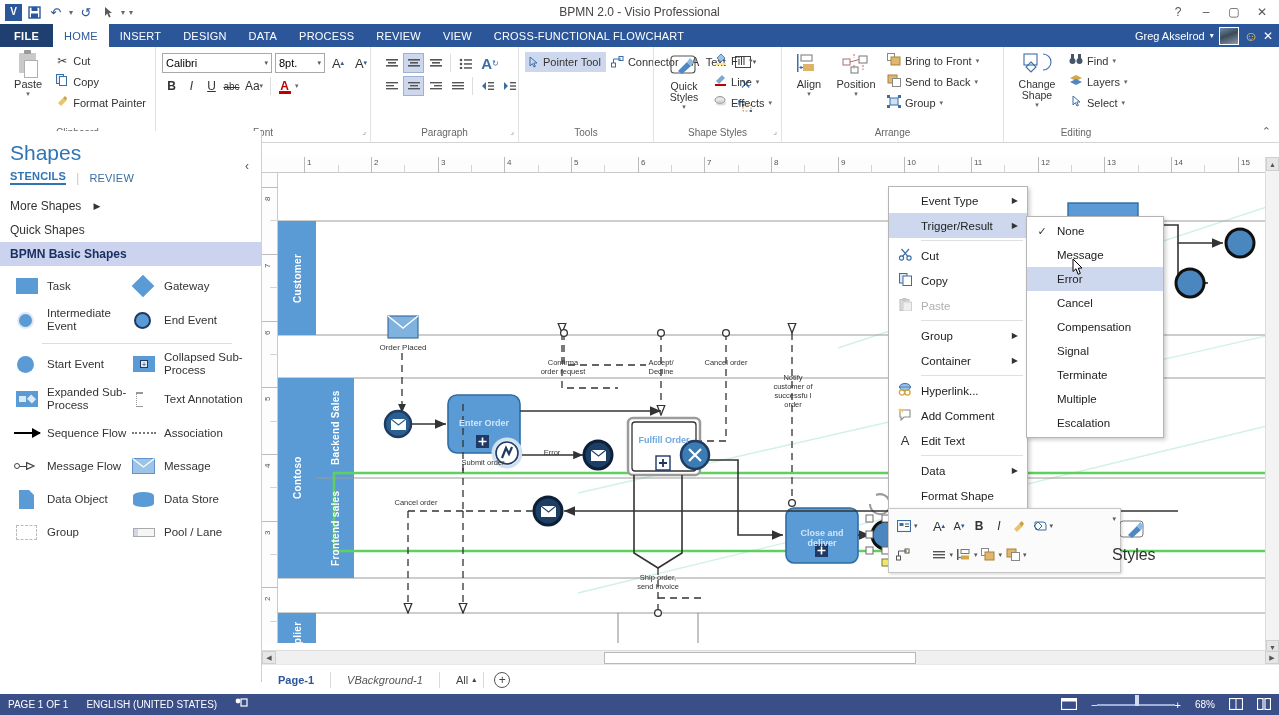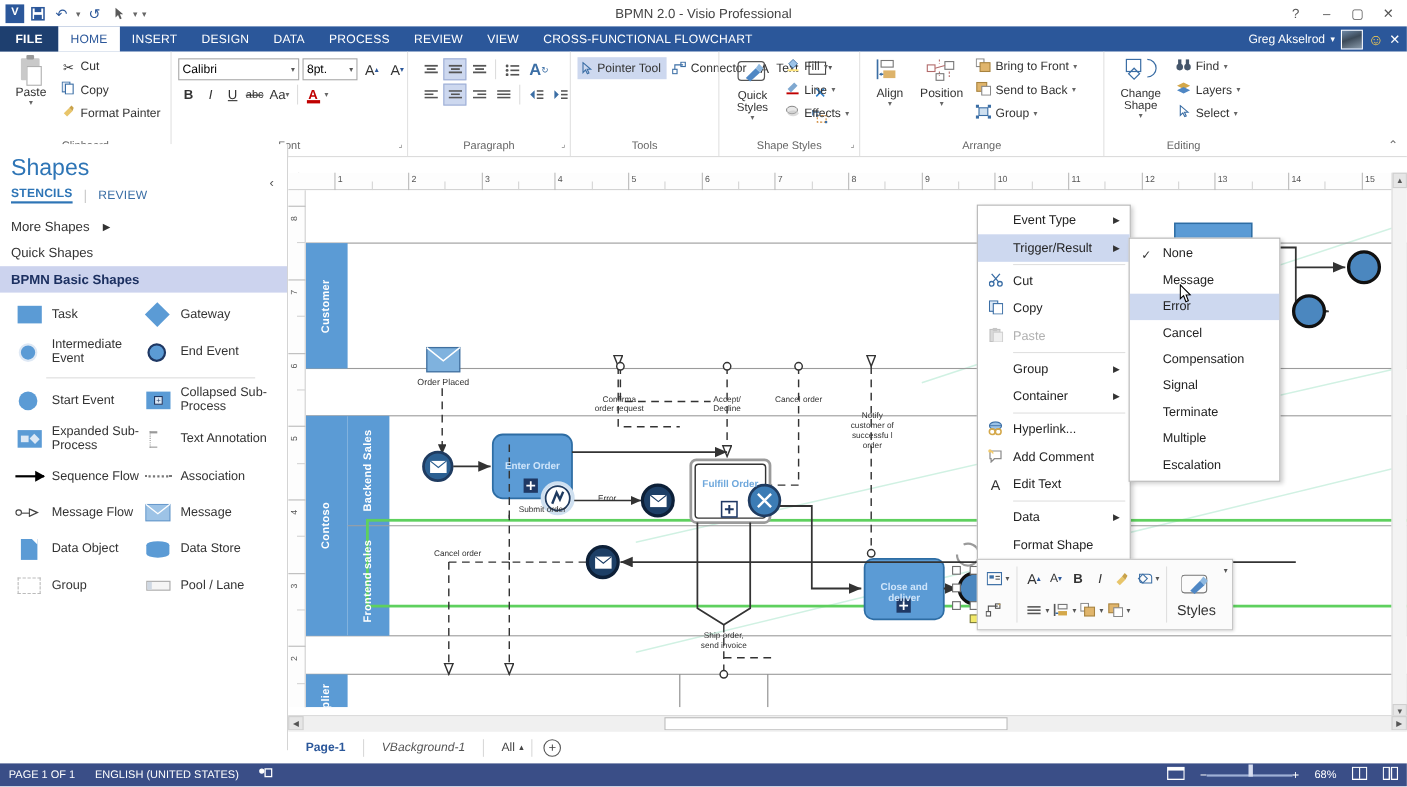--- a/index.html
+++ b/index.html
@@ -332,21 +332,21 @@
 
   .minitool {
     position: absolute; left: 888px; top: 508px; width: 233px; height: 65px;
     background: #fbfbfb; border: 1px solid #c6c6c6; box-shadow: 1px 1px 3px rgba(0,0,0,.18);
     display: flex; align-items: stretch; z-index: 55; padding: 3px 2px;
   }
   .mt-col { display: flex; flex-direction: column; justify-content: space-around; padding: 0 3px; }
   .mt-row { display: flex; align-items: center; gap: 1px; height: 27px; }
   .mtb { min-width: 19px; height: 24px; display: flex; align-items: center; justify-content: center; font-size: 12px; color: #333; }
   .mt-div { width: 1px; background: #e0e0e0; margin: 3px 3px; }
-  .mt-styles { display: flex; flex-direction: column; align-items: center; justify-content: center; padding: 0 6px; font-size: 13px; color: #333; }
+  .mt-styles { display: flex; flex-direction: column; align-items: center; justify-content: center; padding: 0 6px; font-size: 16px; color: #333; margin-left: 44px; }
 
   .cursor-arrow {
     position: absolute; left: 1072px; top: 258px; width: 12px; height: 18px; z-index: 70;
   }
 </style>
 </head>
 <body>
 
 <div class="app">
 
@@ -1143,21 +1143,21 @@
       <div class="flow-lbl" style="left:88px;top:170px;width:74px;color:#333;font-size:8px">Order Placed</div>
       <div class="node-lbl" style="left:170px;top:245px;width:72px">Enter Order</div>
       <div class="node-lbl" style="left:352px;top:262px;width:68px;color:#6fa8dc">Fulfill Order</div>
       <div class="node-lbl" style="left:508px;top:355px;width:72px">Close and deliver</div>
       <div class="node-lbl" style="left:790px;top:45px;width:70px;font-size:7.5px">Order from factory</div>
 
       <div class="flow-lbl" style="left:260px;top:185px;width:50px">Confirma order request</div>
       <div class="flow-lbl" style="left:360px;top:185px;width:46px">Accept/ Decline</div>
       <div class="flow-lbl" style="left:425px;top:185px;width:46px">Cancel order</div>
       <div class="flow-lbl" style="left:492px;top:200px;width:46px">Notify customer of successfu l order</div>
-      <div class="flow-lbl" style="left:190px;top:285px;width:50px">Submit order</div>
+      <div class="flow-lbl" style="left:180px;top:285px;width:50px">Submit order</div>
       <div class="flow-lbl" style="left:258px;top:275px;width:32px">Error</div>
       <div class="flow-lbl" style="left:115px;top:325px;width:46px">Cancel order</div>
       <div class="flow-lbl" style="left:355px;top:400px;width:50px">Ship order, send invoice</div>
       <div class="flow-lbl" style="left:752px;top:44px;width:26px;font-size:6.5px">yes</div>
     </div>
   </div>
 
   <div class="vscroll">
     <div class="vs-btn" style="top:0">▲</div>
     <div class="vs-btn" style="bottom:0">▼</div>

